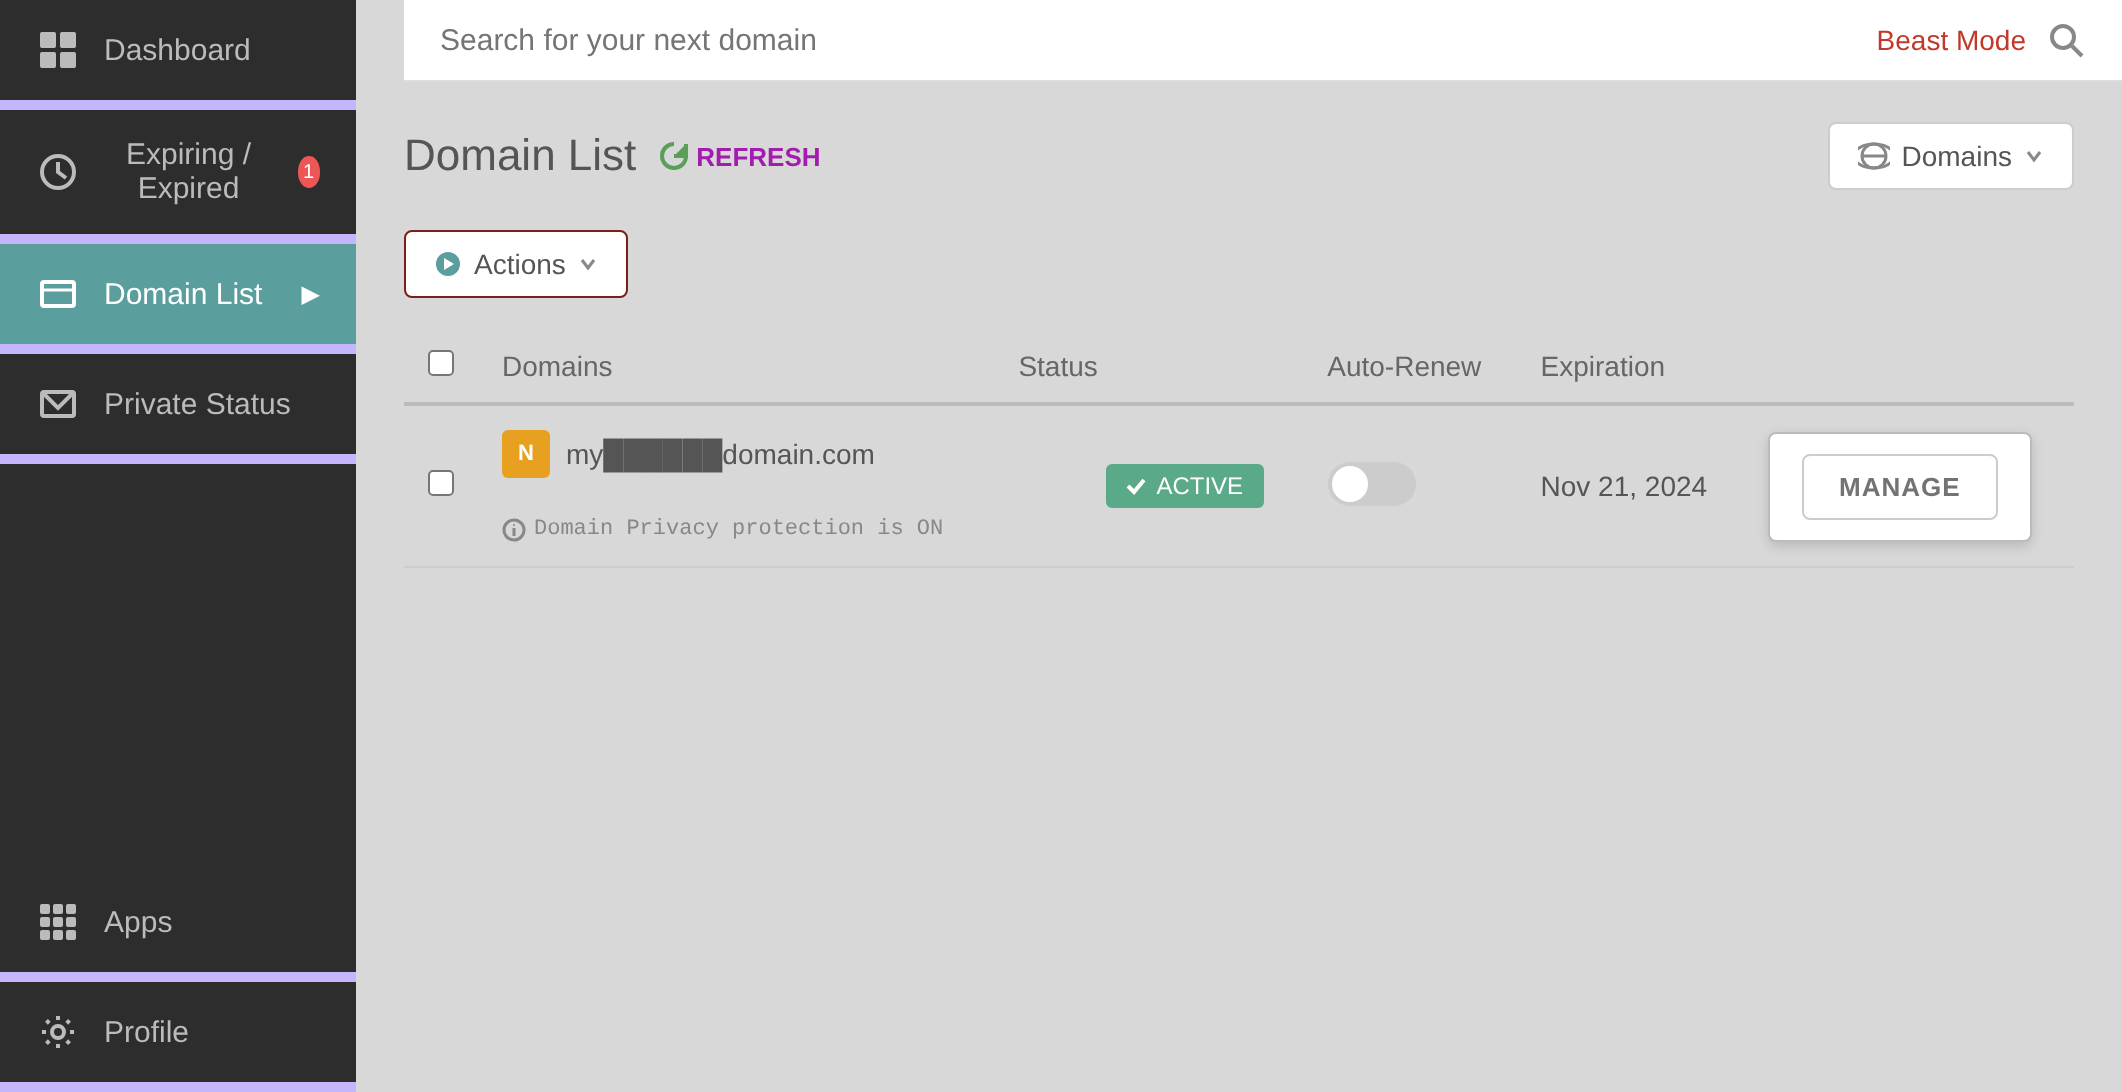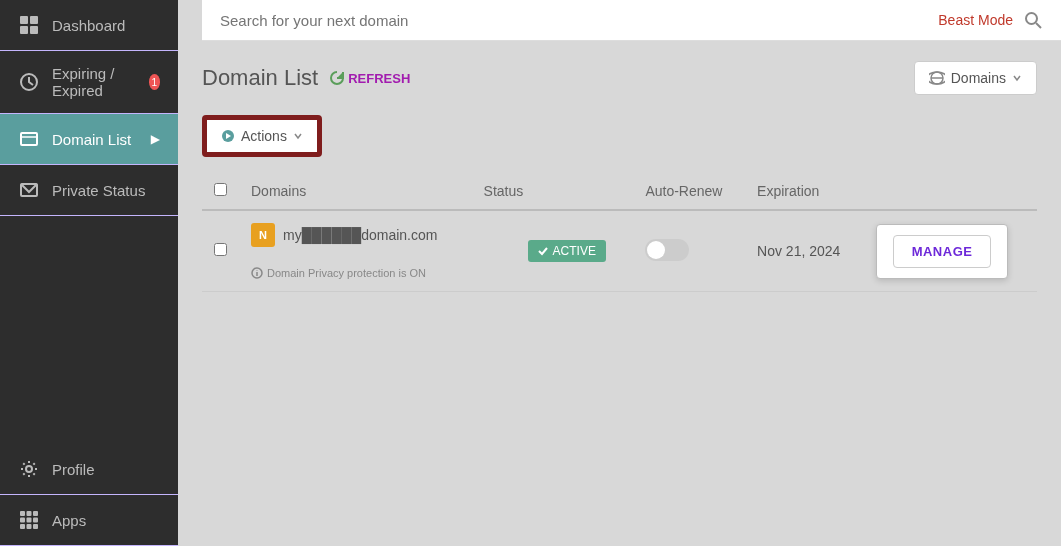--- a/index.html
+++ b/index.html
@@ -16,21 +16,22 @@
       flex-shrink: 0;
     }
     .sidebar-item {
       display: flex;
       align-items: center;
       padding: 14px 18px;
       cursor: pointer;
       font-size: 15px;
       color: #bbb;
       gap: 12px;
-      border-bottom: 1px solid #c4b5fd;
+      border-bottom: 5px solid #c4b5fd;
+      text-align: center;
     }
     .sidebar-item.active {
       background: #5a9e9e;
       color: #fff;
     }
     .sidebar-item .icon {
       width: 22px;
       height: 22px;
       display: flex;
       align-items: center;
@@ -145,21 +146,21 @@
 
     
     .actions-row {
       margin-bottom: 16px;
     }
     .actions-btn {
       display: flex;
       align-items: center;
       gap: 6px;
       background: #fff;
-      border: 5px solid #7f1d1d;
+      border: 1px solid #7f1d1d;
       border-radius: 4px;
       padding: 8px 14px;
       font-size: 14px;
       color: #555;
       cursor: pointer;
     }
 
     
     .domain-table {
       width: 100%;
@@ -219,34 +220,35 @@
       left: 2px;
     }
 
     
     .manage-btn {
       background: #fff;
       border: 1px solid #ccc;
       border-radius: 4px;
       padding: 8px 18px;
       font-size: 13px;
-      color: #6d28d9;
+      color: #737373;
       cursor: pointer;
       font-weight: bold;
       letter-spacing: 0.5px;
     }
 
     
     .privacy-info {
       display: flex;
       align-items: center;
       gap: 4px;
       font-size: 11px;
       color: #888;
       margin-top: 20px;
+      font-family: Liberation Mono, monospace;
     }
 
     
     .domain-name-cell {
       display: flex;
       flex-direction: column;
     }
     .domain-name-row {
       display: flex;
       align-items: center;
@@ -325,44 +327,44 @@
       <svg width="20" height="20" viewBox="0 0 20 20" fill="none" stroke="#bbb" stroke-width="2">
         <rect x="2" y="4" width="16" height="12" rx="1"></rect>
         <polyline points="2,4 10,12 18,4" stroke="#bbb" stroke-width="2"></polyline>
       </svg>
     </span>
     <span>Private Status</span>
   </div>
 
 
   <div class="sidebar-bottom">
-    <div class="sidebar-item">
-      <span class="icon">
-        <svg width="20" height="20" viewBox="0 0 20 20" fill="none" stroke="#bbb" stroke-width="2">
-          <circle cx="10" cy="10" r="3"></circle>
-          <path d="M10 2v2M10 16v2M2 10h2M16 10h2M4.22 4.22l1.42 1.42M14.36 14.36l1.42 1.42M4.22 15.78l1.42-1.42M14.36 5.64l1.42-1.42"></path>
-        </svg>
-      </span>
-      <span>Profile</span>
-    </div>
     <div class="sidebar-item">
       <span class="icon">
         <svg width="20" height="20" viewBox="0 0 20 20" fill="#bbb">
           <rect x="1" y="1" width="5" height="5" rx="1"></rect>
           <rect x="7.5" y="1" width="5" height="5" rx="1"></rect>
           <rect x="14" y="1" width="5" height="5" rx="1"></rect>
           <rect x="1" y="7.5" width="5" height="5" rx="1"></rect>
           <rect x="7.5" y="7.5" width="5" height="5" rx="1"></rect>
           <rect x="14" y="7.5" width="5" height="5" rx="1"></rect>
           <rect x="1" y="14" width="5" height="5" rx="1"></rect>
           <rect x="7.5" y="14" width="5" height="5" rx="1"></rect>
           <rect x="14" y="14" width="5" height="5" rx="1"></rect>
         </svg>
       </span>
       <span>Apps</span>
+    </div>
+    <div class="sidebar-item">
+      <span class="icon">
+        <svg width="20" height="20" viewBox="0 0 20 20" fill="none" stroke="#bbb" stroke-width="2">
+          <circle cx="10" cy="10" r="3"></circle>
+          <path d="M10 2v2M10 16v2M2 10h2M16 10h2M4.22 4.22l1.42 1.42M14.36 14.36l1.42 1.42M4.22 15.78l1.42-1.42M14.36 5.64l1.42-1.42"></path>
+        </svg>
+      </span>
+      <span>Profile</span>
     </div>
   </div>
 </nav>
 
 <div class="main">
 
   <div class="topbar">
     <input class="search-input" type="text" placeholder="Search for your next domain" style="">
     <button class="beast-mode-btn">Beast Mode</button>
     <button class="search-icon-btn">

